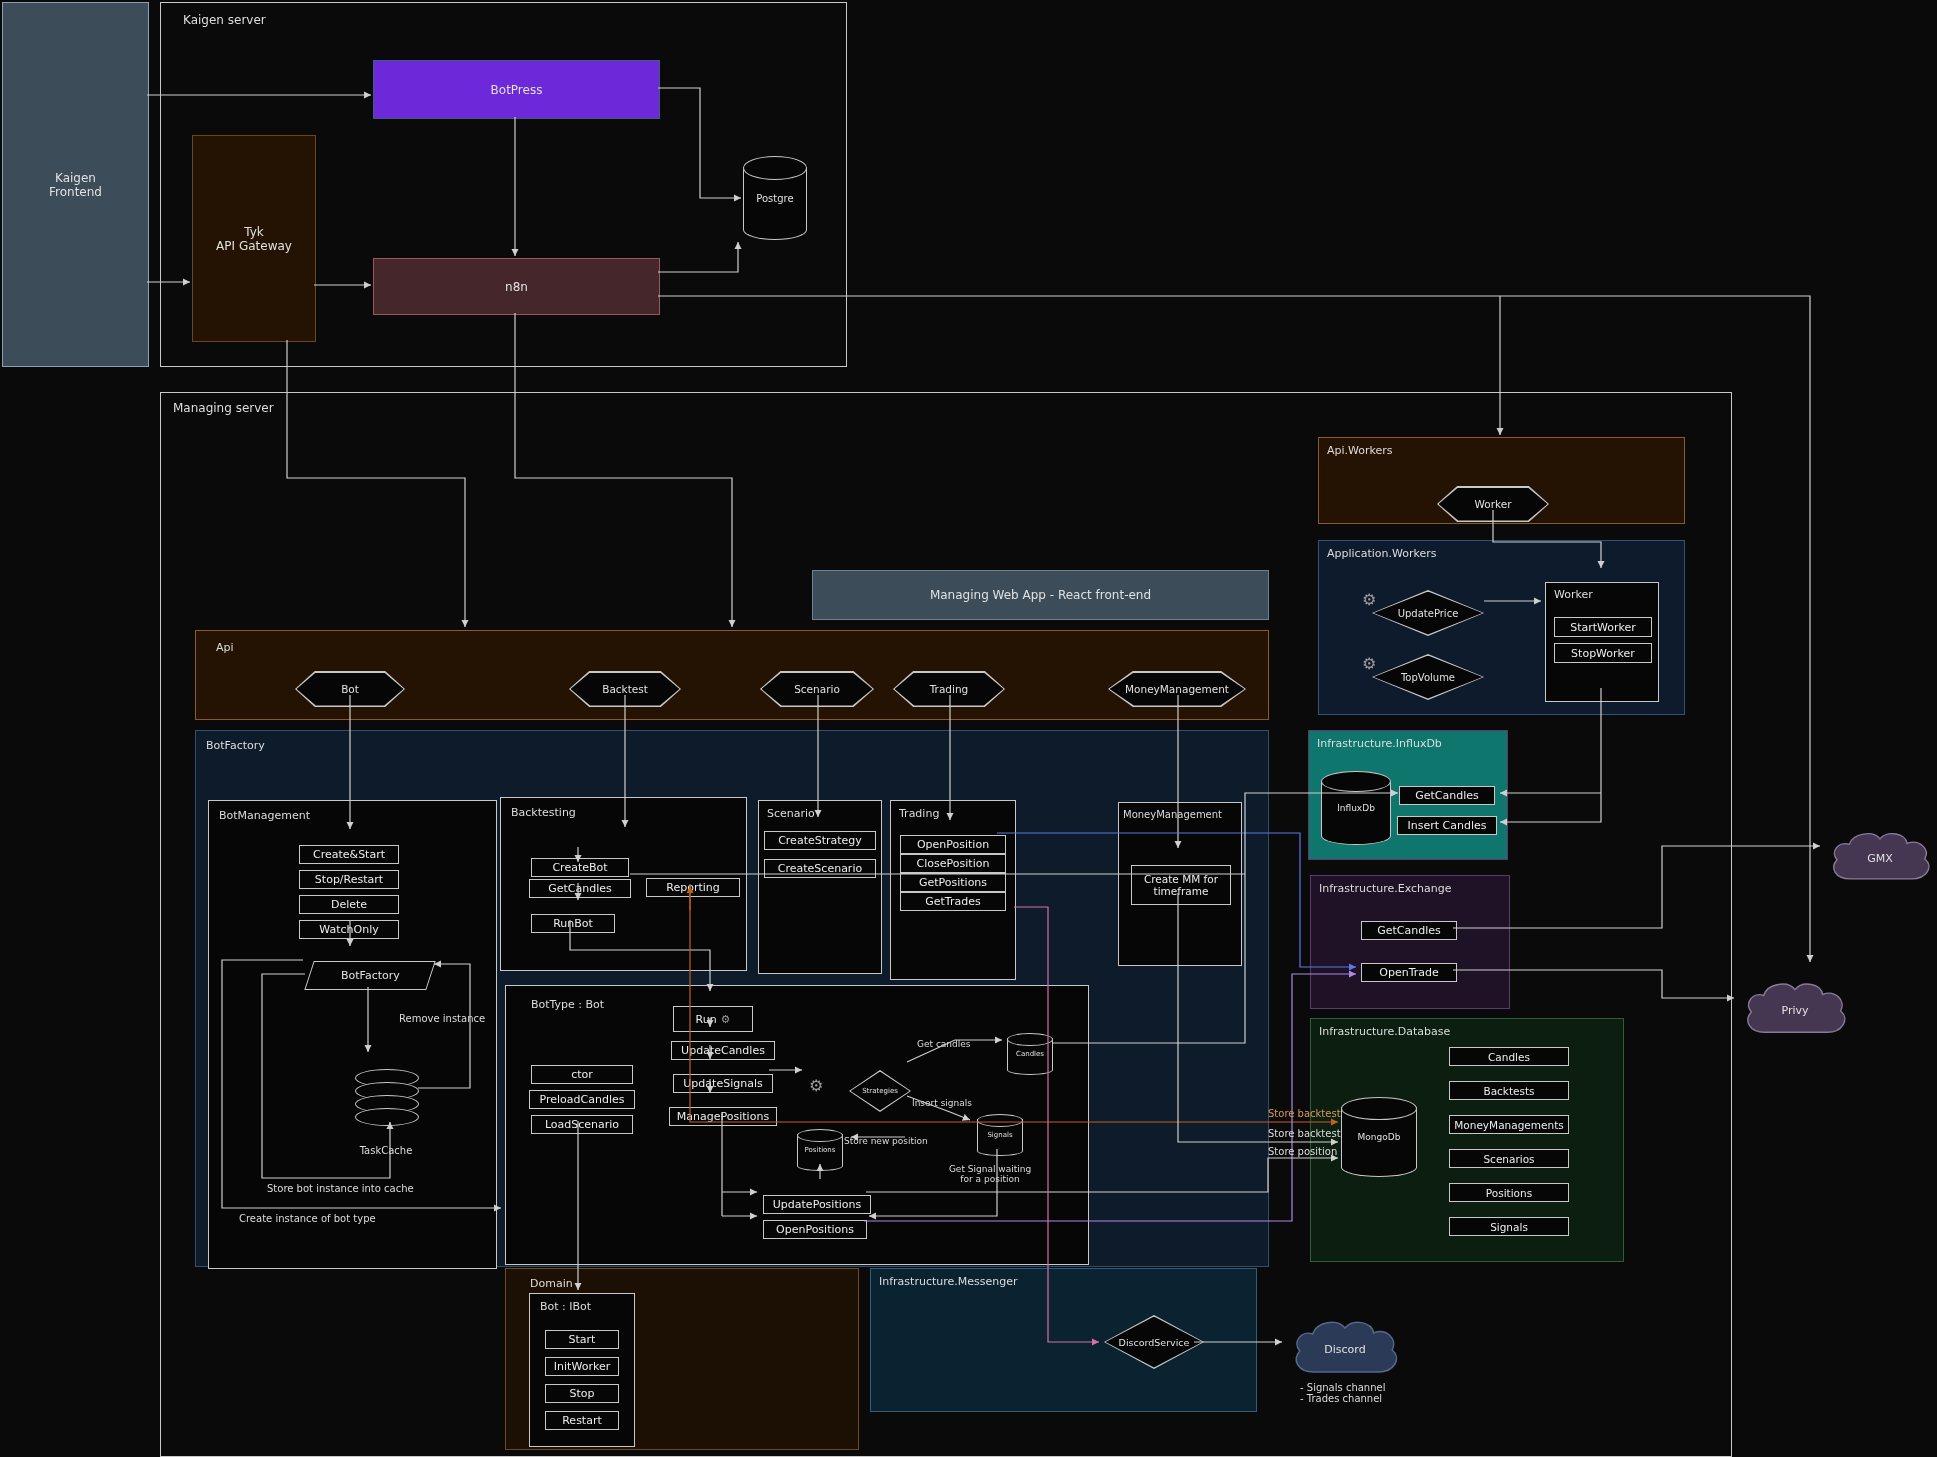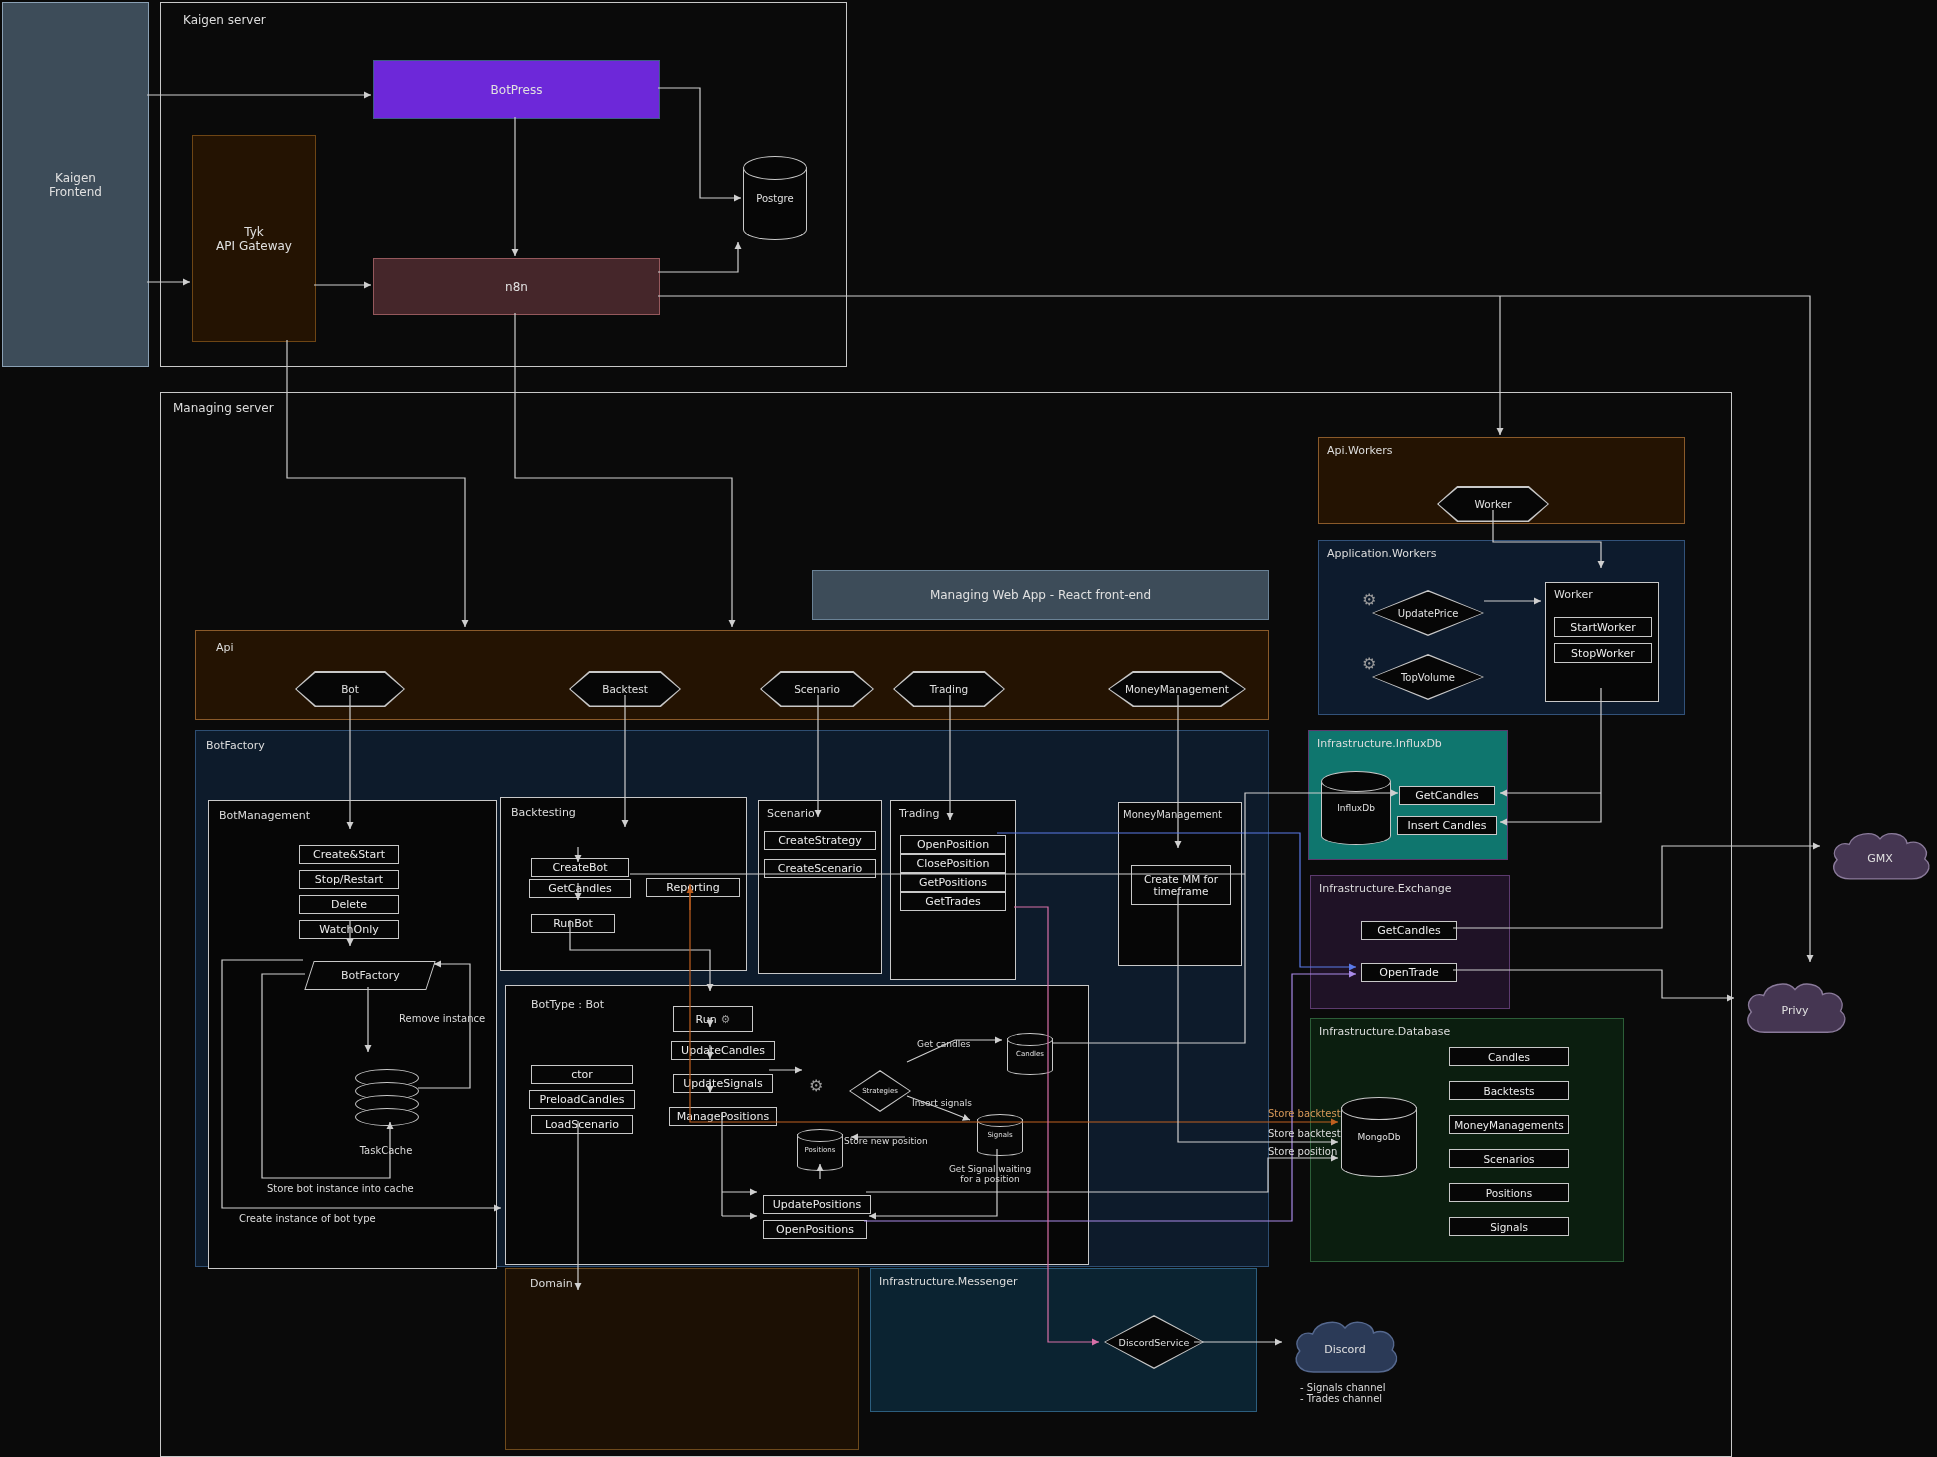--- a/index.html
+++ b/index.html
@@ -248,20 +248,29 @@
         <div class="btn-item" style="font-size:10.5px">Backtests</div>
         <div class="btn-item" style="font-size:10.5px">MoneyManagements</div>
         <div class="btn-item" style="font-size:10.5px">Scenarios</div>
         <div class="btn-item" style="font-size:10.5px">Positions</div>
         <div class="btn-item" style="font-size:10.5px">Signals</div>
       </div>
   </div>
 
   <div class="frame z2" style="left:505px;top:1268px;width:352px;height:180px;background:#1c1004;border-color:#6e4a1c">
     <div class="btitle" style="left:24px;top:8px">Domain</div>
+    <div class="frame" style="left:23px;top:24px;width:104px;height:152px;background:#060606">
+      <div class="btitle" style="left:10px;top:6px">Bot : IBot</div>
+      <div class="vlist" style="left:15px;top:36px;width:74px;gap:8px">
+          <div class="btn-item">Start</div>
+          <div class="btn-item">InitWorker</div>
+          <div class="btn-item">Stop</div>
+          <div class="btn-item">Restart</div>
+        </div>
+    </div>
   </div>
 
   <div class="frame z2" style="left:870px;top:1268px;width:385px;height:142px;background:#0b2331;border-color:#2c5e7e">
     <div class="btitle" style="left:8px;top:6px">Infrastructure.Messenger</div>
     <div class="dia" style="left:233px;top:46px;width:100px;height:54px">
       <div class="dia-in" style="font-size:9.5px">DiscordService</div>
     </div>
   </div>
 
   <div class="cloud z3" style="left:1824px;top:816px;width:112px;height:60px">

